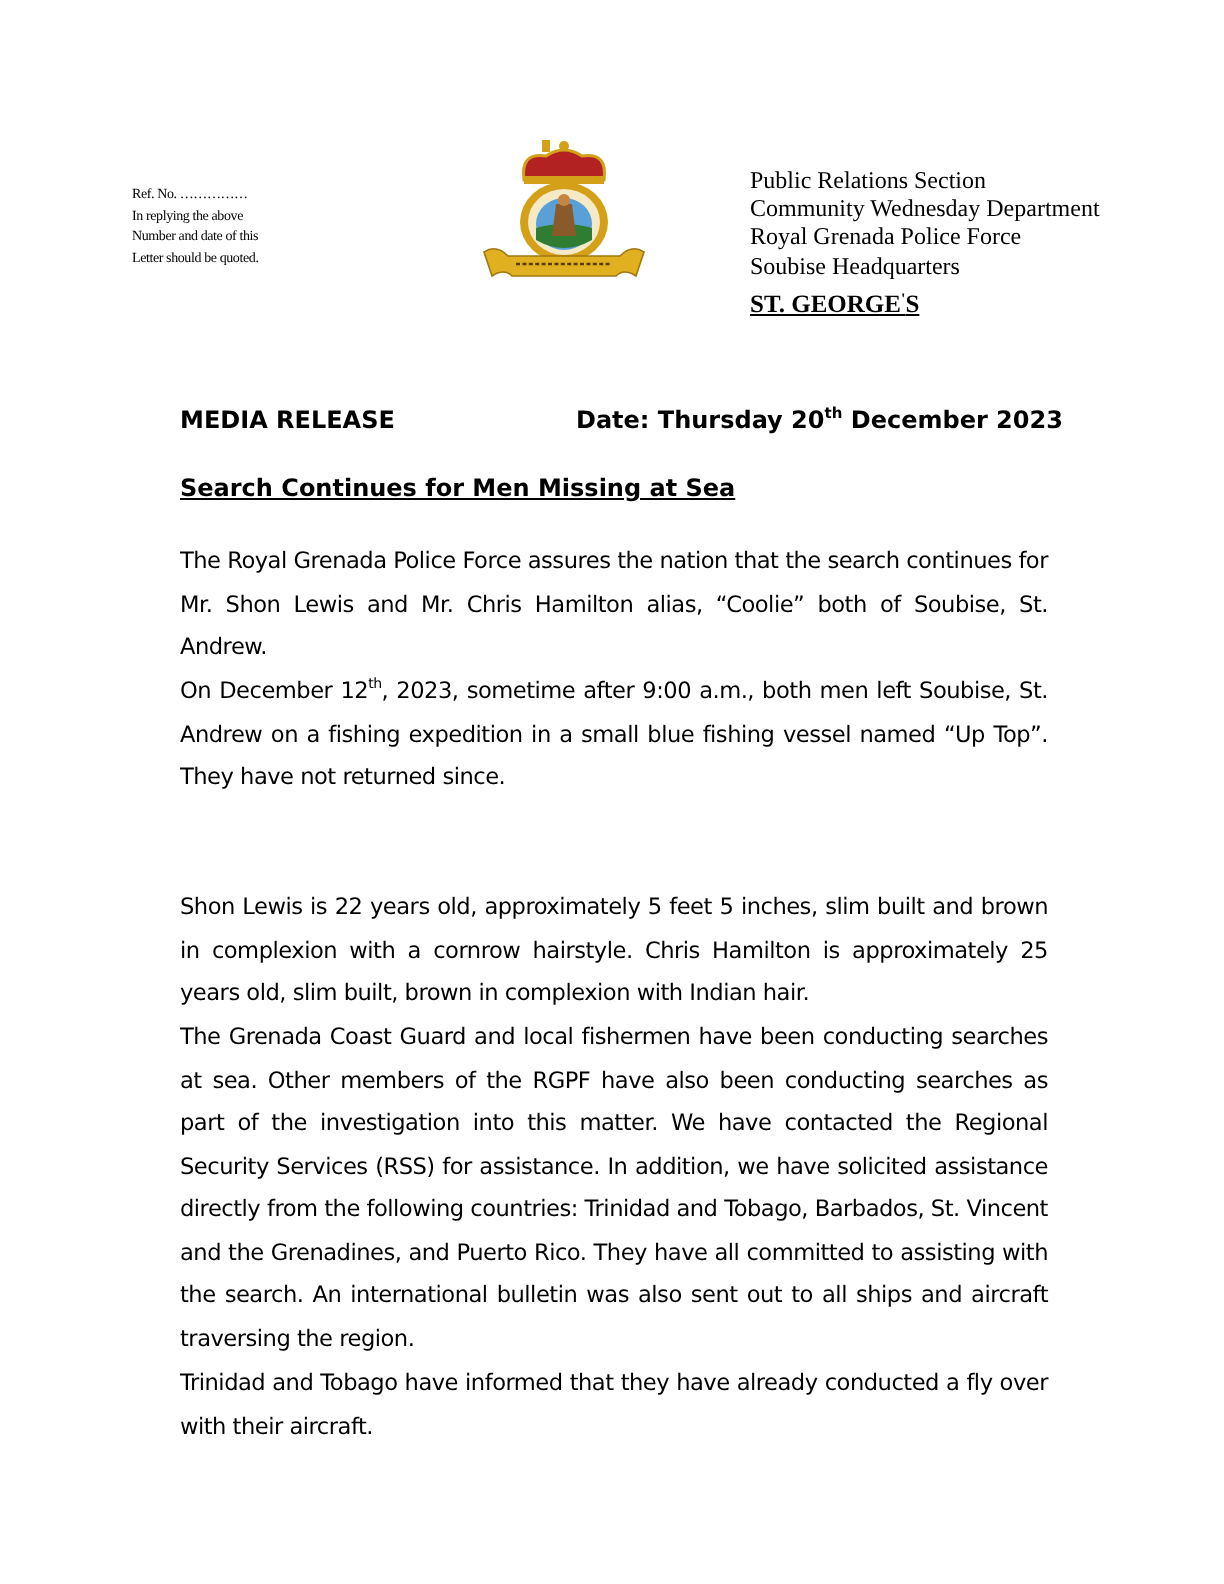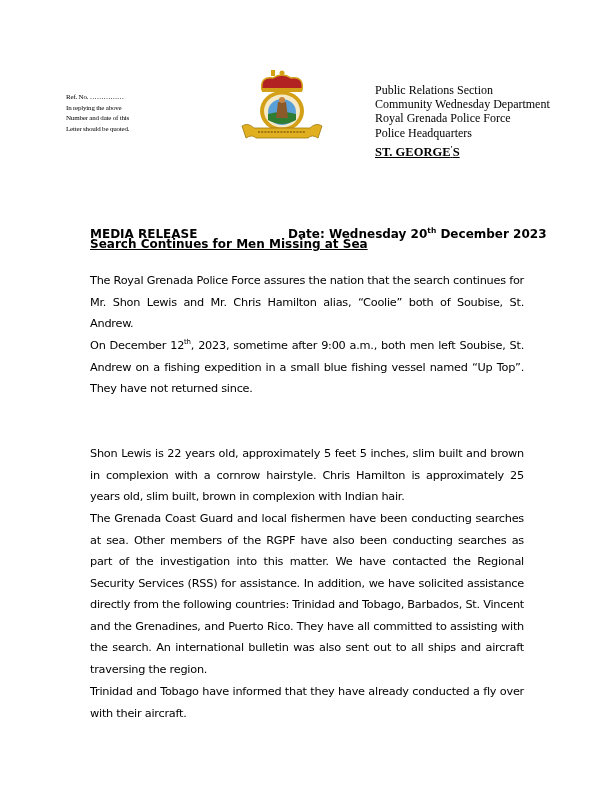--- a/index.html
+++ b/index.html
@@ -10,21 +10,21 @@
   .ref-block { position: absolute; left: 66px; top: 92px; font-size: 7px; line-height: 10.5px; letter-spacing: -0.2px; }
   .ref-block div { white-space: nowrap; }
 
   .emblem { position: absolute; left: 238px; top: 68px; width: 88px; height: 76px; }
 
   .address { position: absolute; left: 375px; top: 83px; font-size: 12px; line-height: 14.2px; }
   .address div { white-space: nowrap; }
   .address .city { font-weight: bold; text-decoration: underline; margin-top: 5px; font-size: 12.5px; }
   .address .city sup { font-size: 8px; vertical-align: 4px; line-height: 0; }
 
-  .release-line { position: absolute; left: 90px; top: 203px; width: 440px; font-size: 12px; font-weight: bold; margin-top: 24px; }
+  .release-line { position: absolute; left: 90px; top: 203px; width: 440px; font-size: 12px; font-weight: bold; }
   .release-line .date { position: absolute; left: 198px; top: 0; white-space: nowrap; }
   .release-line sup { font-size: 7.5px; vertical-align: 5px; line-height: 0; }
 
   .headline { position: absolute; left: 90px; top: 237px; font-size: 12px; font-weight: bold; text-decoration: underline; white-space: nowrap; }
 
   .body-text { position: absolute; left: 90px; width: 434px; font-size: 11.3px; line-height: 21.5px; text-align: justify; letter-spacing: -0.25px; }
   .body-text sup { font-size: 7px; vertical-align: 5px; line-height: 0; }
   .p1 { top: 270px; }
   .p2 { top: 335px; }
   .p3 { top: 443px; }
@@ -60,27 +60,27 @@
 
     <path d="M4 58 Q10 54 16 60 L72 60 Q78 54 84 58 L80 70 Q74 66 70 70 L18 70 Q14 66 8 70 Z" fill="#e0b020" stroke="#a07810" stroke-width="0.8"></path>
     <path d="M20 64 L68 64" stroke="#5a3d0a" stroke-width="1.2" stroke-dasharray="2 1.2"></path>
   </svg>
 </div>
 
 <div class="address serif">
   <div>Public Relations Section</div>
   <div>Community Wednesday Department</div>
   <div>Royal Grenada Police Force</div>
-  <div>Police Headquarters</div>
+  <div>Soubise Headquarters</div>
   <div class="city"><span>ST. GEORGE</span><sup>'</sup><span>S</span></div>
 </div>
 
 <div class="release-line sans">
   <span>MEDIA RELEASE</span>
-  <span class="date"><span>Date: Wednesday 20</span><sup>th</sup><span> December 2023</span></span>
+  <span class="date"><span>Date: Thursday 20</span><sup>th</sup><span> December 2023</span></span>
 </div>
 
 <div class="headline sans">Search Continues for Men Missing at Sea</div>
 
 <div class="body-text sans p1">The Royal Grenada Police Force assures the nation that the search continues for Mr. Shon Lewis and Mr. Chris Hamilton alias, “Coolie” both of Soubise, St. Andrew.</div>
 
 <div class="body-text sans p2"><span>On December 12</span><sup>th</sup><span>, 2023, sometime after 9:00 a.m., both men left Soubise, St. Andrew on a fishing expedition in a small blue fishing vessel named </span><b>“Up Top”</b><span>. They have not returned since.</span></div>
 
 <div class="body-text sans p3">Shon Lewis is 22 years old, approximately 5 feet 5 inches, slim built and brown in complexion with a cornrow hairstyle. Chris Hamilton is approximately 25 years old, slim built, brown in complexion with Indian hair.</div>
 

